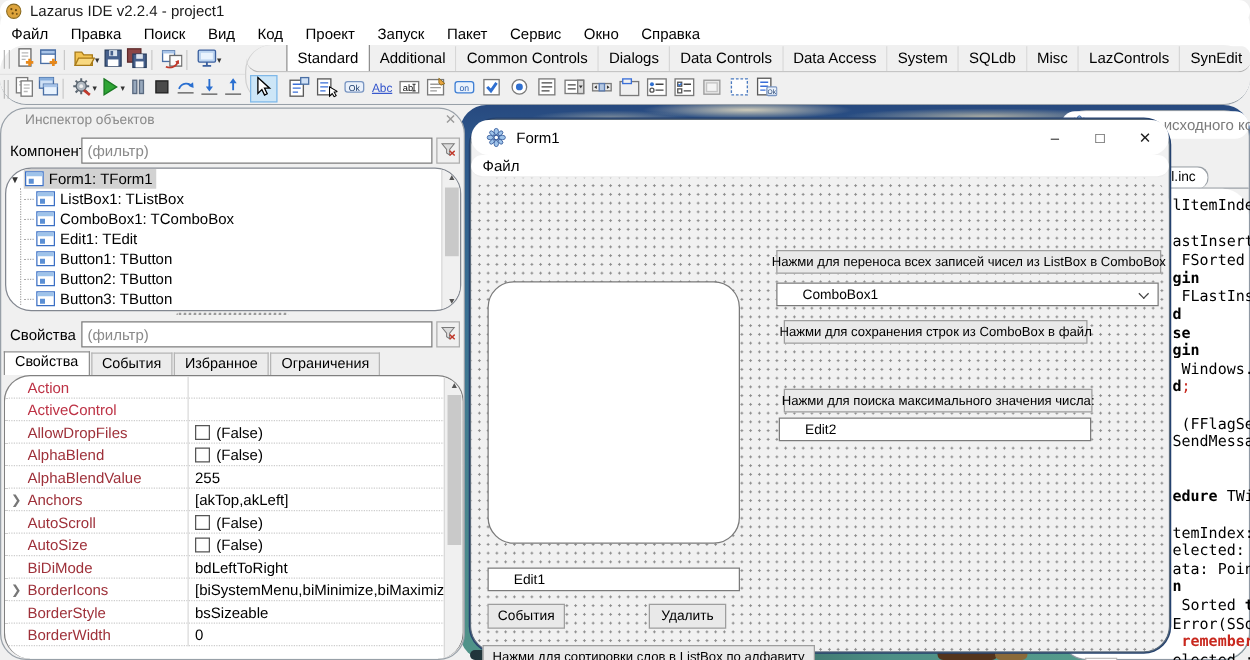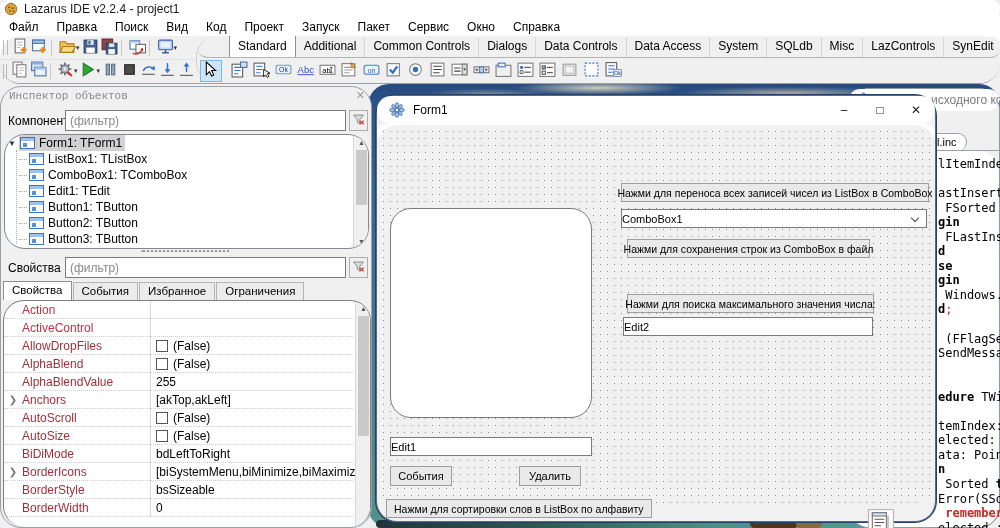--- a/index.html
+++ b/index.html
@@ -41,21 +41,21 @@
   #palette-tabs { left:0; top:0; width:804px; height:22px; display:flex; align-items:flex-end; border-bottom:1px solid #b5b5b5; overflow:hidden;padding-left:32px; }
   .ptab { padding:0 8px; line-height:19px; height:20px; font-size:12px; border-right:1px solid #d6d6d6; white-space:nowrap; background:#f0f0f0; }
   .ptab.active { background:#fff; border:1px solid #8f8f8f; border-bottom:none; height:22px; line-height:21px; }
   #palette-icons { left:0; top:22px; width:804px; height:25px; display:flex; align-items:center; padding-left:3px; }
   .pcell { width:22px; height:22px; display:flex; align-items:center; justify-content:flex-start; border:1px solid transparent; margin-right:0; }
   .pcell.selected { background:#cde6f7; border-color:#7fb8e8; margin-right:8px; }
   .pcell svg { width:17px; height:17px; }
 
   
   #oi { left:0; top:86px; width:372px; height:442px; background:#f0f0f0; border:1px solid #98a0a8; z-index:2; }
-  #oi-title { left:8px; top:3px; font-size:11px; color:#8a8a8a;font-family:Liberation Mono, monospace; }
+  #oi-title { left:19px; top:3px; font-size:11px; color:#8a8a8a; }
   #oi-close { right:6px; top:2px; font-size:11px; color:#9a9a9a; }
   .flabel { font-size:12px; color:#000; }
   #oi-comp-label { left:7px; top:27px; }
   .filter-input { position:absolute; width:281px; height:21px; border:1px solid #7a7a7a; background:#fff; font-family:"Liberation Sans",sans-serif; font-size:12px; padding:0 4px; color:#333; }
   .filter-input::placeholder { color:#8a8a8a; }
   #oi-comp-filter { left:64px; top:23px; }
   .funnel-btn { position:absolute; width:19px; height:21px; background:#f0f0f0; border:1px solid #adadad; display:flex; align-items:center; justify-content:center; }
   .funnel-btn svg { width:13px; height:13px; }
   #oi-comp-funnel { left:348px; top:23px; }
   #oi-tree { left:3px; top:47px; width:365px; height:115px; background:#fff; border:1px solid #828790; overflow:hidden; }
@@ -102,24 +102,24 @@
   .csb { color:#c8281e; font-weight:bold; }
 
   
   #fd { left:376px; top:95px; width:560px; height:427px; background:#f1f1f1; border:1px solid #5a6a7a; box-shadow:0 0 0 1px #24416e; z-index:3;text-align:right; }
   #fd-titlebar { left:0; top:0; width:558px; height:28px; background:#fff; }
   #fd-icon { left:12px; top:6px; width:16px; height:16px; }
   #fd-title { left:36px; top:7px; font-size:12px; color:#000; }
   .fd-ctl { top:0; width:34px; height:28px; display:flex; align-items:center; justify-content:center; font-size:12px; color:#1a1a1a; }
   #fd-min { left:450px; } #fd-max { left:486px; } #fd-close { left:522px; }
   #fd-menubar { left:0; top:28px; width:558px; height:18px; background:#fff; border-bottom:1px solid #ececec; display:flex; align-items:center; }
-  #fd-client { left:0; top:29px; width:558px; height:379px; background:#f1f1f1;
+  #fd-client { left:0; top:46px; width:558px; height:379px; background:#f1f1f1;
     background-image:radial-gradient(circle, #8c8c8c 0.9px, rgba(0,0,0,0) 1px); background-size:7px 7px; background-position:3px 3px; }
   .fbtn { position:absolute; background:#e9e9e9; border:1px solid #9e9e9e; display:flex; align-items:center; justify-content:center; font-size:10.5px; white-space:nowrap; color:#000; }
-  .fedit { position:absolute; background:#fff; border:1px solid #7a7a7a; font-size:11px; display:flex; align-items:center; padding-left:0; white-space:nowrap; }
+  .fedit { position:absolute; background:#fff; border:1px solid #7a7a7a; font-size:11px; display:flex; align-items:center; padding-left:20px; white-space:nowrap; }
   #fd-listbox { left:13px; top:83px; width:202px; height:210px; background:#fff; border:1px solid #7a7a7a; }
   #fd-btn-transfer { left:244px; top:58px; width:308px; height:19px; }
   #fd-combobox { left:244px; top:84px; width:306px; height:19px; }
   #fd-combo-arrow { position:absolute; right:8px; top:5px; width:6px; height:6px; border-right:1.4px solid #444; border-bottom:1.4px solid #444; transform:rotate(45deg); }
   #fd-btn-save { left:250px; top:114px; width:243px; height:19px; }
   #fd-btn-max { left:250px; top:169px; width:247px; height:19px; }
   #fd-edit2 { left:246px; top:192px; width:250px; height:19px; }
   #fd-edit1 { left:13px; top:312px; width:202px; height:19px; }
   #fd-btn-add { left:13px; top:341px; width:62px; height:20px; font-size:11px; }
   #fd-btn-del { left:142px; top:341px; width:62px; height:20px; font-size:11px; }

